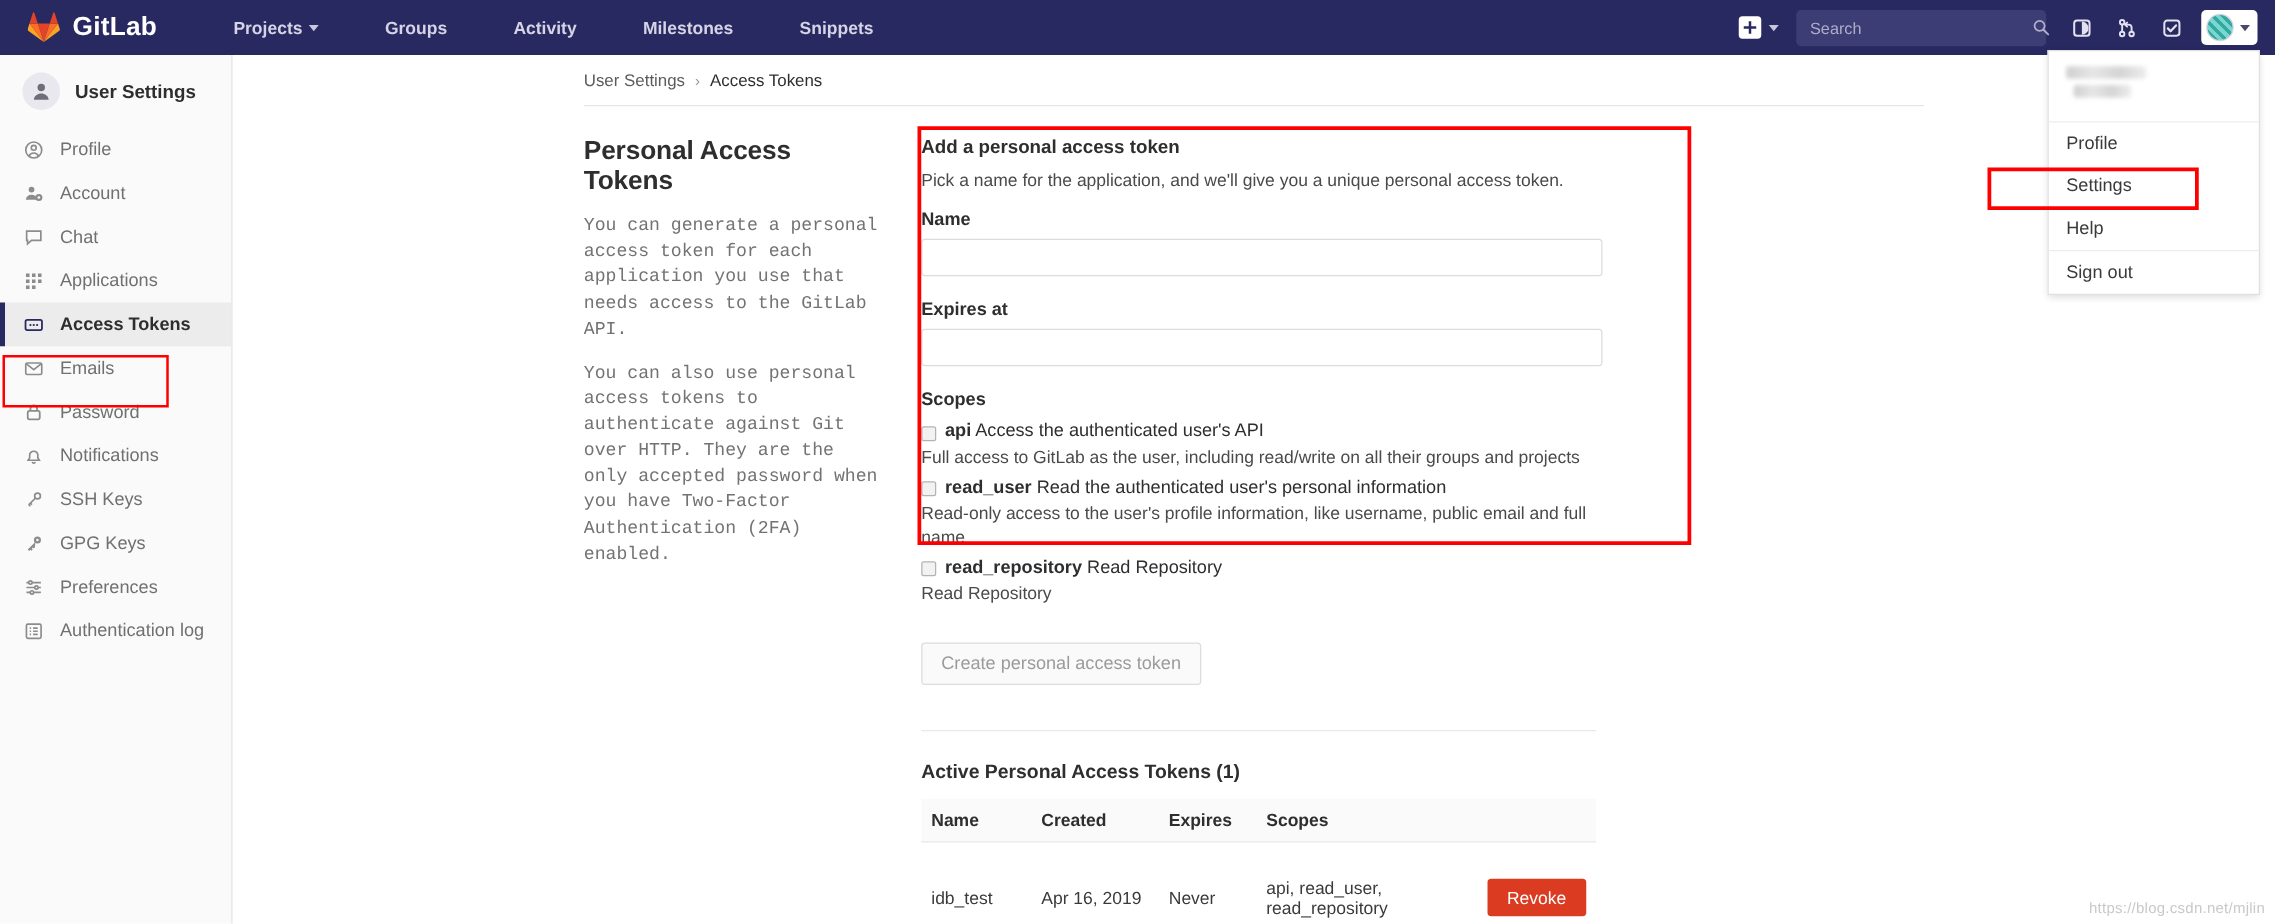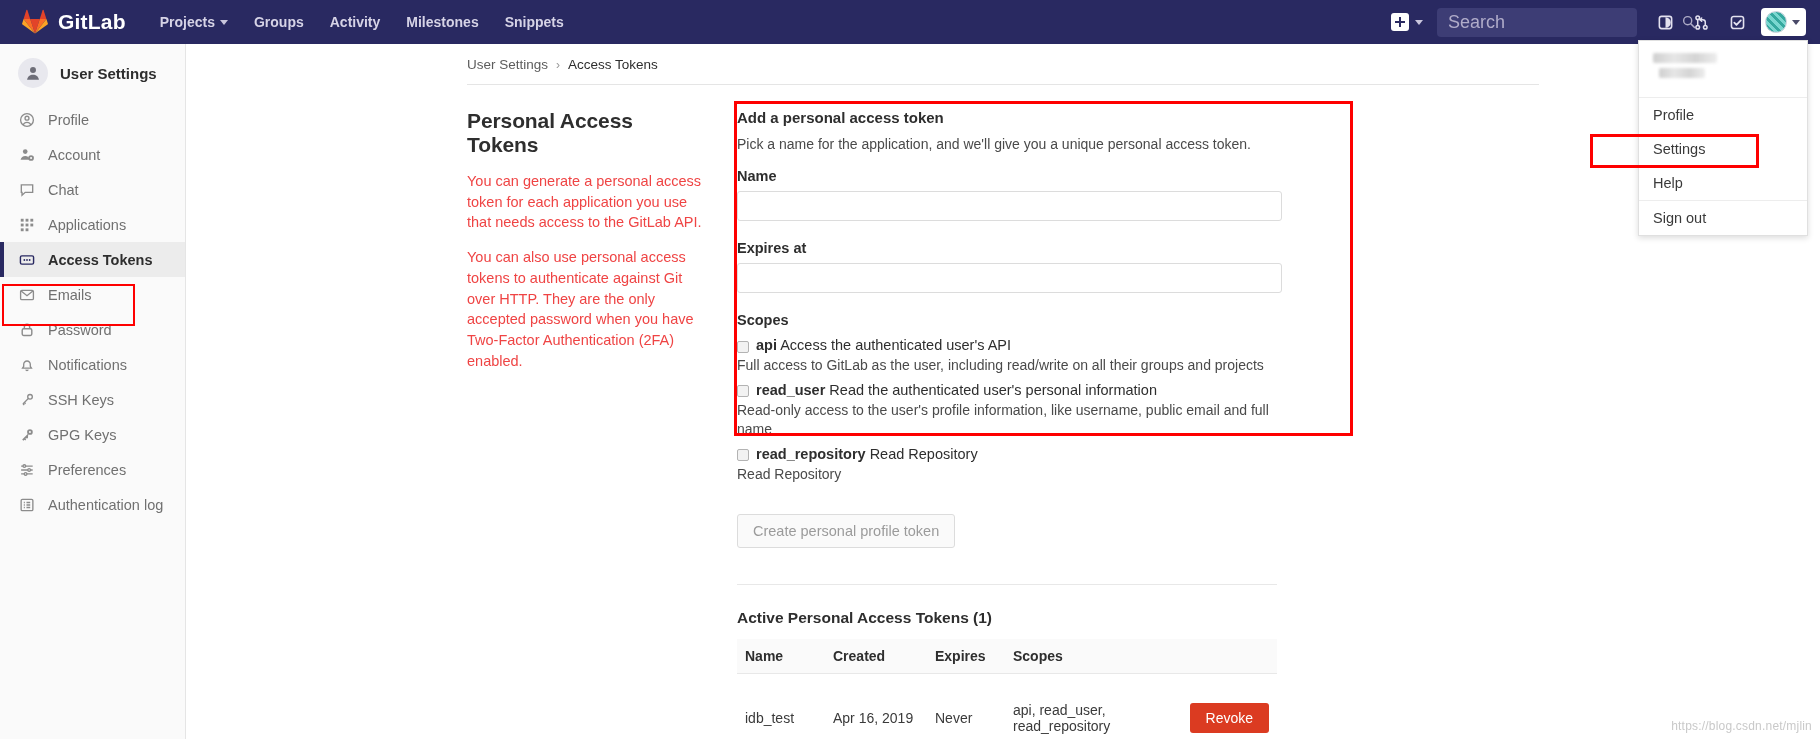--- a/index.html
+++ b/index.html
@@ -23,21 +23,21 @@
     padding: 0 14px 0 22px;
     position: relative;
     z-index: 40;
   }
   .nav-brand { display:flex; align-items:center; gap:10px; margin-right: 34px; }
   .gl-logo { width: 26px; height: 26px; display:block; }
   .brand-text { color:#fff; font-size: 21px; font-weight: 700; letter-spacing: .2px; }
   .nav-links { display:flex; align-items:center; gap: 26px; }
   .nav-link {
     color: #d6d3e6; font-size: 14px; font-weight: 600; cursor:pointer;
-    display:flex; align-items:center; gap:5px; white-space:nowrap;
+    display:flex; align-items:center; gap:5px; white-space:nowrap;margin-left:27px;
   }
   .caret-down {
     width:0;height:0;border-left:4px solid transparent;border-right:4px solid transparent;
     border-top:5px solid #c9c6dd; display:inline-block;
   }
   .nav-right { margin-left:auto; display:flex; align-items:center; gap: 4px; }
   .plus-box {
     display:flex; align-items:center; gap:6px; padding: 0 6px; cursor:pointer;
   }
   .plus-icon {
@@ -47,21 +47,21 @@
     content:""; position:absolute; background:#292961;
   }
   .plus-icon:before { left:4px; top:8px; width:10px; height:2px; }
   .plus-icon:after  { top:4px; left:8px; height:10px; width:2px; }
   .search-wrap {
     width: 200px; height: 29px; background:#3d3d75; border-radius:4px;
     display:flex; align-items:center; padding: 0 9px; margin: 0 8px 0 4px;
   }
   .search-wrap input {
     flex:1; background:transparent; border:none; outline:none; color:#a3a3a3;
-    font-size:18px; font-family:inherit;
+    font-size:13px; font-family:inherit;
   }
   .search-wrap input::placeholder { color:#b0acc9; }
   .search-ic { width:14px;height:14px; opacity:.8; }
   .nav-ic-btn {
     width: 32px; height: 32px; display:flex; align-items:center; justify-content:center;
     cursor:pointer; border-radius:3px;
   }
   .avatar-btn {
     display:flex; align-items:center; gap:5px; background:#fff; border-radius:4px;
     padding: 3px 6px 3px 4px; margin-left:4px; cursor:pointer;
@@ -119,21 +119,21 @@
   .breadcrumb .crumb-sep { color:#999; font-size:12px; }
   .breadcrumb .crumb-a { color:#5c5c5c; cursor:pointer; }
   .breadcrumb .crumb-cur { color:#2e2e2e; cursor:pointer; }
   .divider-line { height:1px; background:#e5e5e5; margin-left: 281px; margin-right: 281px; }
 
   .two-col { display:flex; gap: 0; padding: 24px 0 0 281px; }
   .col-left { width: 270px; flex: 0 0 270px; padding-right: 28px; }
   .col-left h2 {
     margin: 0 0 14px 0; font-size: 21px; font-weight:600; color:#2e2e2e; letter-spacing:-.1px;
   }
-  .col-left p { margin: 0 0 14px 0; font-size: 14.5px; line-height:1.43; color:#ef4444; }
+  .col-left p { margin: 0 0 14px 0; font-size: 14.5px; line-height:1.43; color:#737373;font-family:Liberation Mono, monospace; }
 
   .col-right { flex:1; max-width: 545px; position:relative; }
 
   .form-box-highlight {
     position:absolute; border: 3px solid #fe0000; pointer-events:none;
     left: -3px; top: -8px; width: 619px; height: 335px; z-index: 6;
   }
 
   .fld-title { font-size:15px; font-weight:600; color:#2e2e2e; margin-bottom: 10px; }
   .fld-sub { font-size:14px; color:#4a4a4a; margin-bottom: 16px; }
@@ -481,21 +481,21 @@
 
         <div class="scope-row">
           <span class="scope-cb"></span>
           <span class="scope-inline">
             <b class="scope-name">read_repository</b>
             <span>Read Repository</span>
           </span>
         </div>
         <div class="scope-desc">Read Repository</div>
 
-        <button class="create-btn">Create personal profile token</button>
+        <button class="create-btn">Create personal access token</button>
 
         <div class="sep-rule"></div>
 
         <div class="active-title">Active Personal Access Tokens (1)</div>
 
         <table class="tok-table">
           <thead>
             <tr>
               <th class="col-name">Name</th>
               <th class="col-created">Created</th>

